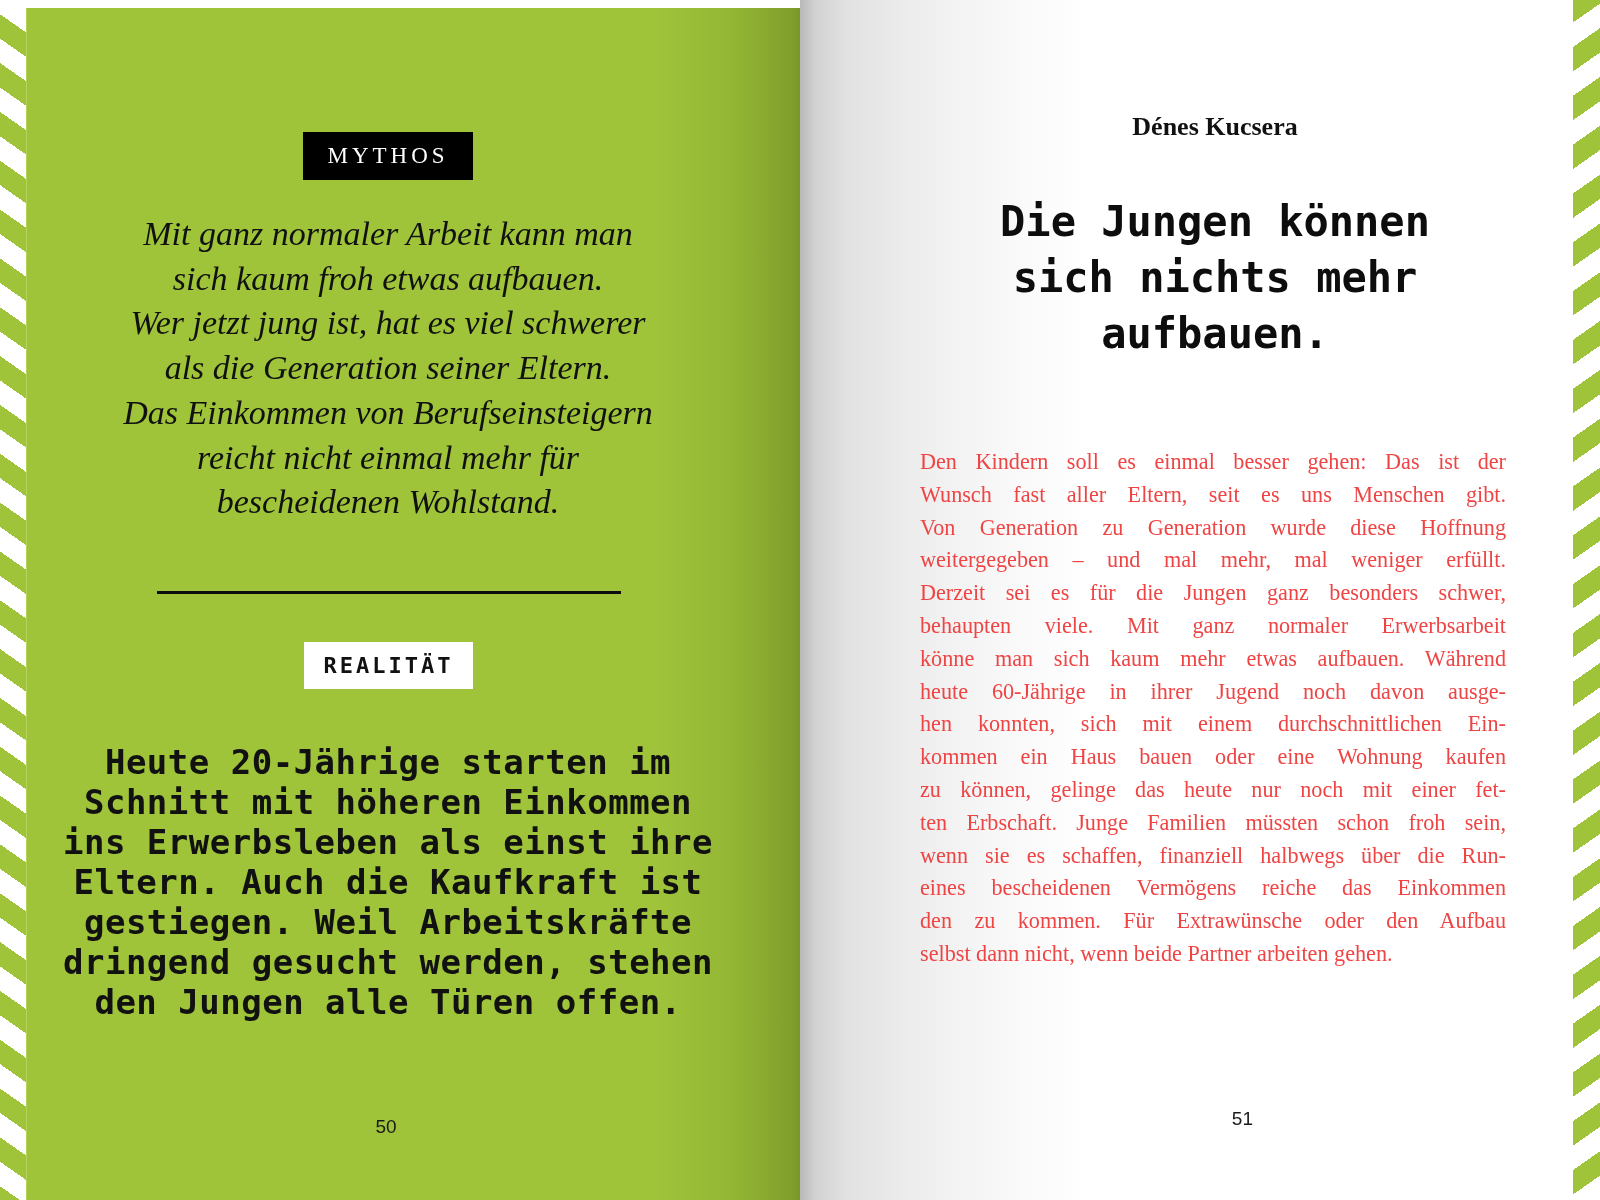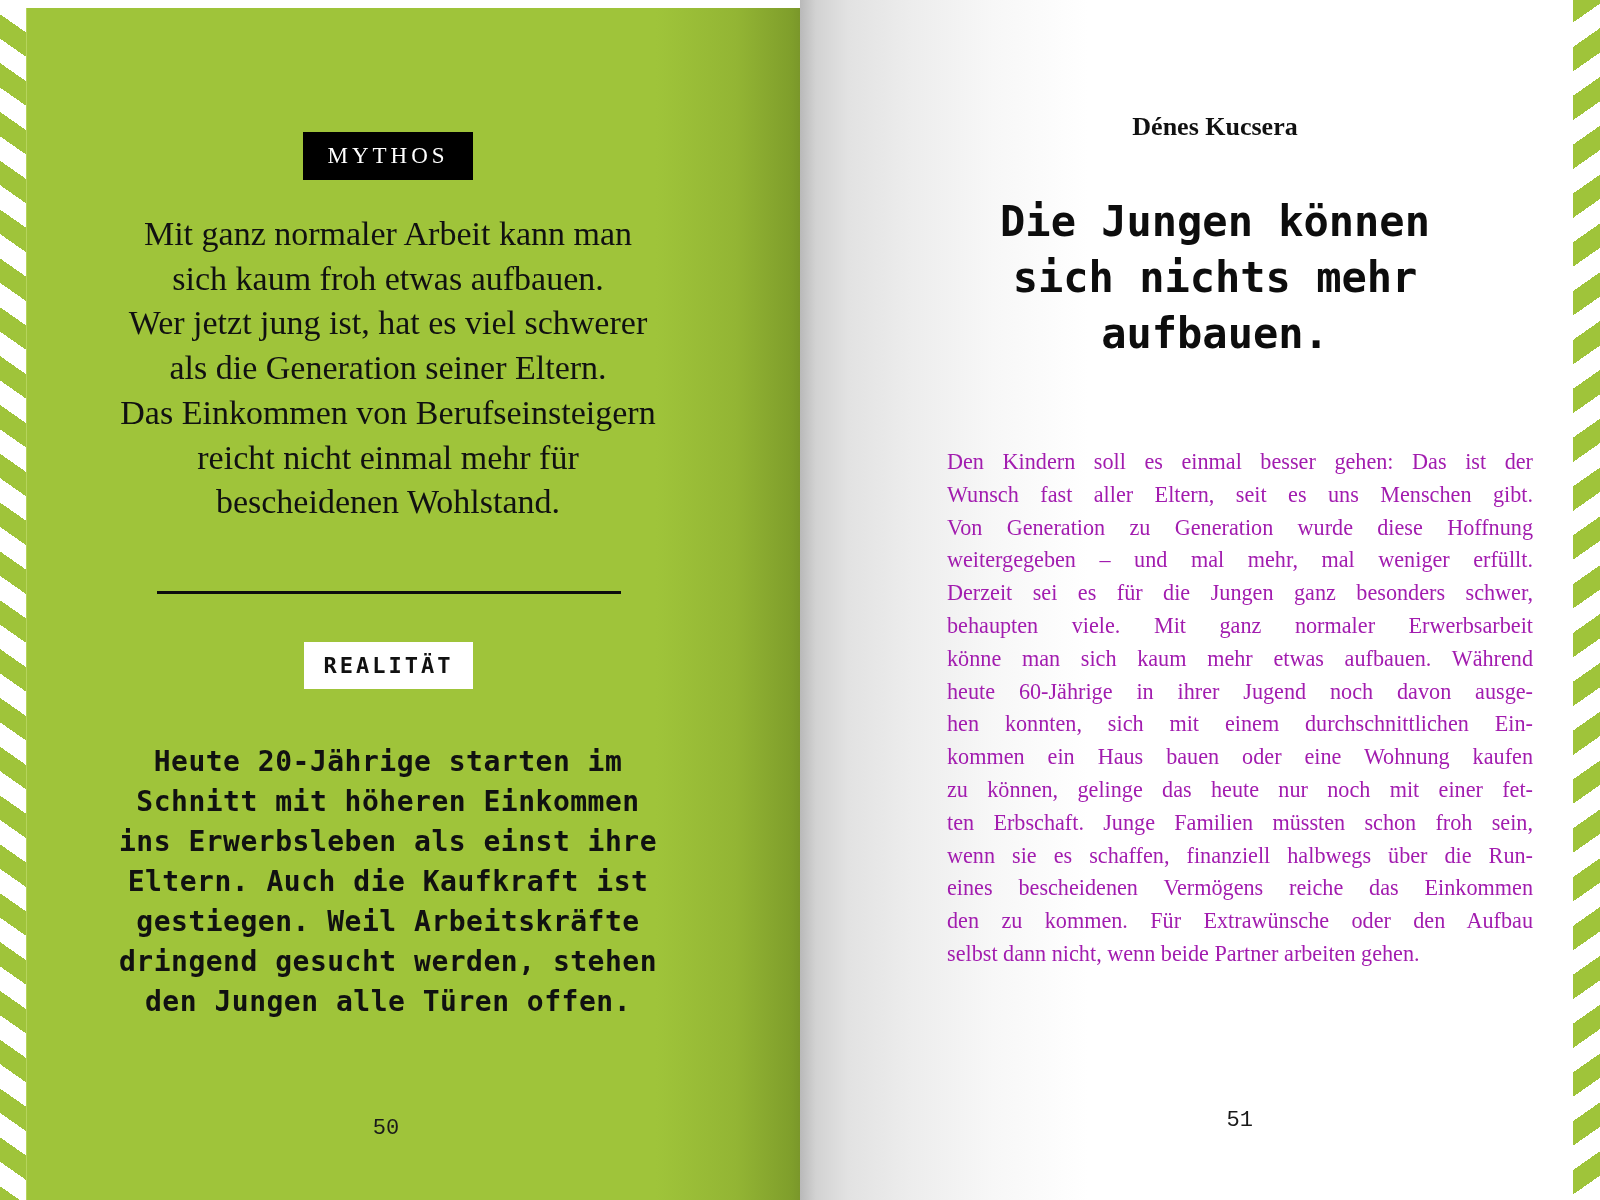--- a/index.html
+++ b/index.html
@@ -46,64 +46,64 @@
 
   
   .label-mythos {
     position: absolute; left: 303px; top: 124px; width: 170px; height: 48px;
     background: #000; color: #fff;
     display: flex; align-items: center; justify-content: center;
     font-size: 23px; letter-spacing: 4px;
   }
   .myth-text {
     position: absolute; left: 60px; top: 204px; width: 656px;
-    text-align: center; color: #111; font-size: 34px; line-height: 44.7px;
+    text-align: center; color: #111; font-size: 34px; line-height: 44.7px; font-style: italic;
   }
   .myth-text span { display: block; white-space: nowrap; }
 
   .divider {
     position: absolute; left: 157px; top: 583px; width: 464px; height: 3px;
     background: #0d0d0d;
   }
 
   .label-realitaet {
     position: absolute; left: 304px; top: 634px; width: 169px; height: 47px;
     background: #fff; color: #111;
     display: flex; align-items: center; justify-content: center;
     font-size: 22px; font-weight: bold; letter-spacing: 3px;
   }
   .reality-text {
     position: absolute; left: 60px; top: 734px; width: 656px;
-    text-align: center; color: #111; font-size: 28px; font-weight: bold;
+    text-align: center; color: #111; font-size: 34px; font-weight: bold;
     line-height: 40px; letter-spacing: 0.5px;
   }
   .reality-text span { display: block; white-space: nowrap; }
 
   .page-number {
     position: absolute; top: 1108px; width: 80px; text-align: center;
-    font-family: Liberation Mono, monospace;
-    font-size: 22px; color: #1a1a1a;
+    font-family: Liberation Sans, sans-serif;
+    font-size: 19px; color: #1a1a1a;
   }
   .pn-left { left: 346px; }
   .pn-right { left: 1173px; text-align: right; }
 
   
   .author {
     position: absolute; left: 1000px; top: 112px; width: 430px; text-align: center;
     font-size: 26px; font-weight: bold; color: #111;
   }
   .headline {
     position: absolute; left: 940px; top: 194px; width: 550px; text-align: center;
     font-size: 42px; line-height: 56px; color: #0d0d0d; font-weight: bold;
   }
   .headline span { display: block; white-space: nowrap; }
 
   .body-text {
     position: absolute; left: 920px; top: 446px; width: 586px;
-    font-size: 22.2px; line-height: 32.8px; color: #a21caf; margin-left: 27px;
+    font-size: 22.2px; line-height: 32.8px; color: #ef4444;
   }
   .body-text span {
     display: block; text-align: justify; text-align-last: justify;
     white-space: nowrap; overflow: hidden;
   }
   .body-text span.last { text-align-last: left; }
 </style>
 </head>
 <body>
 

